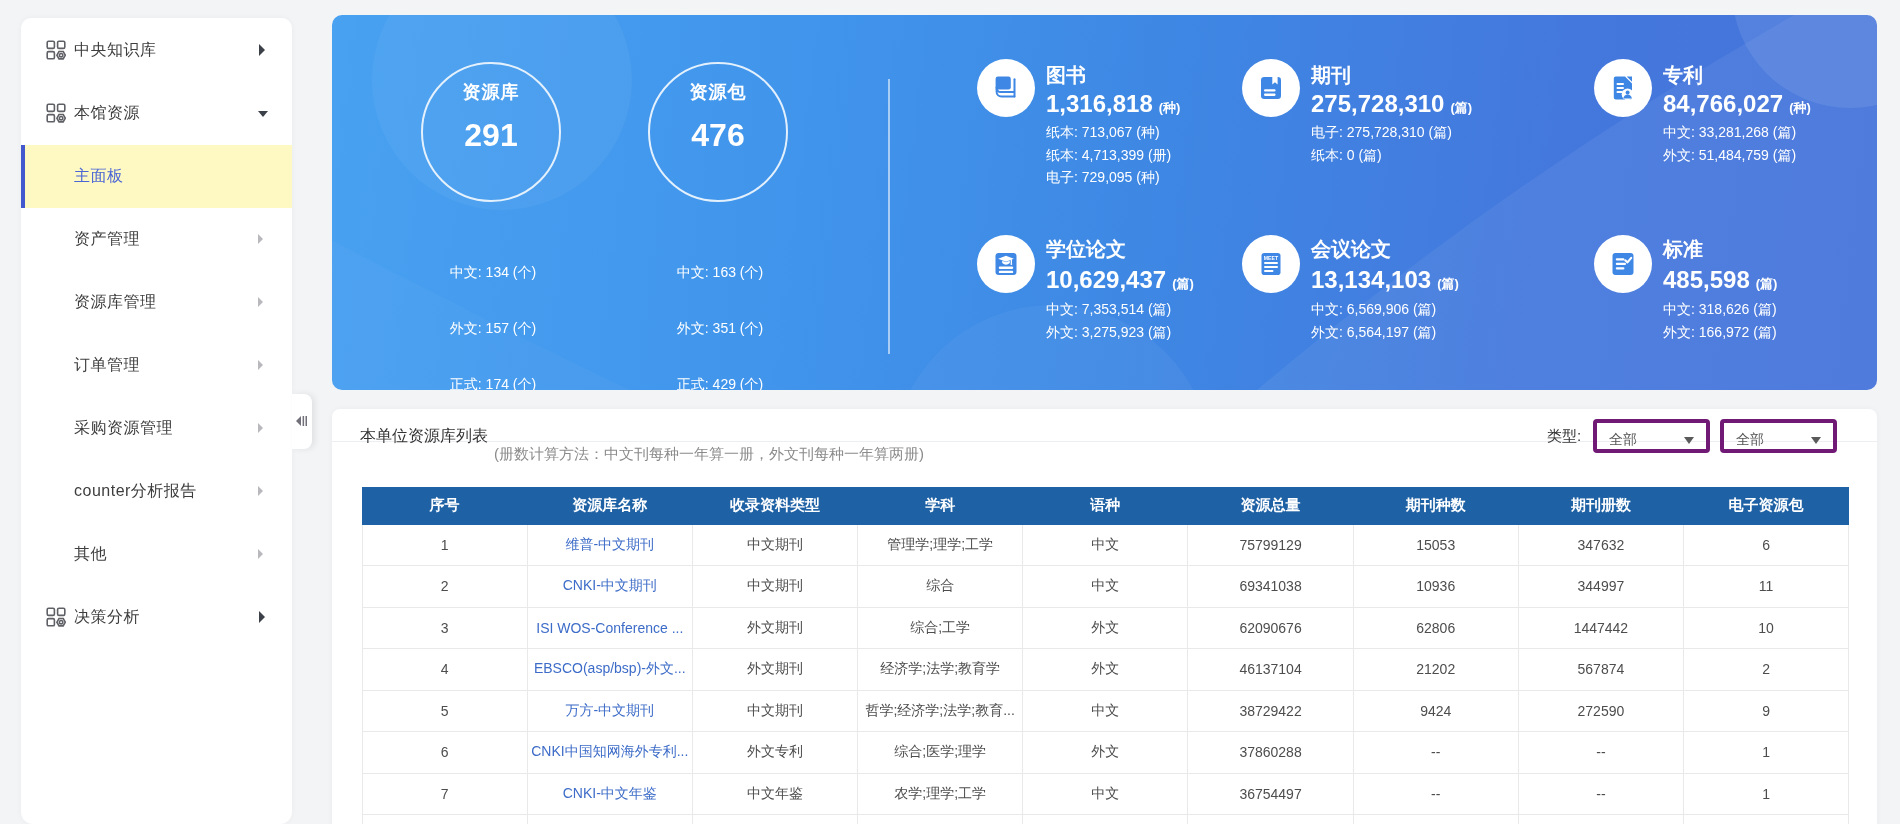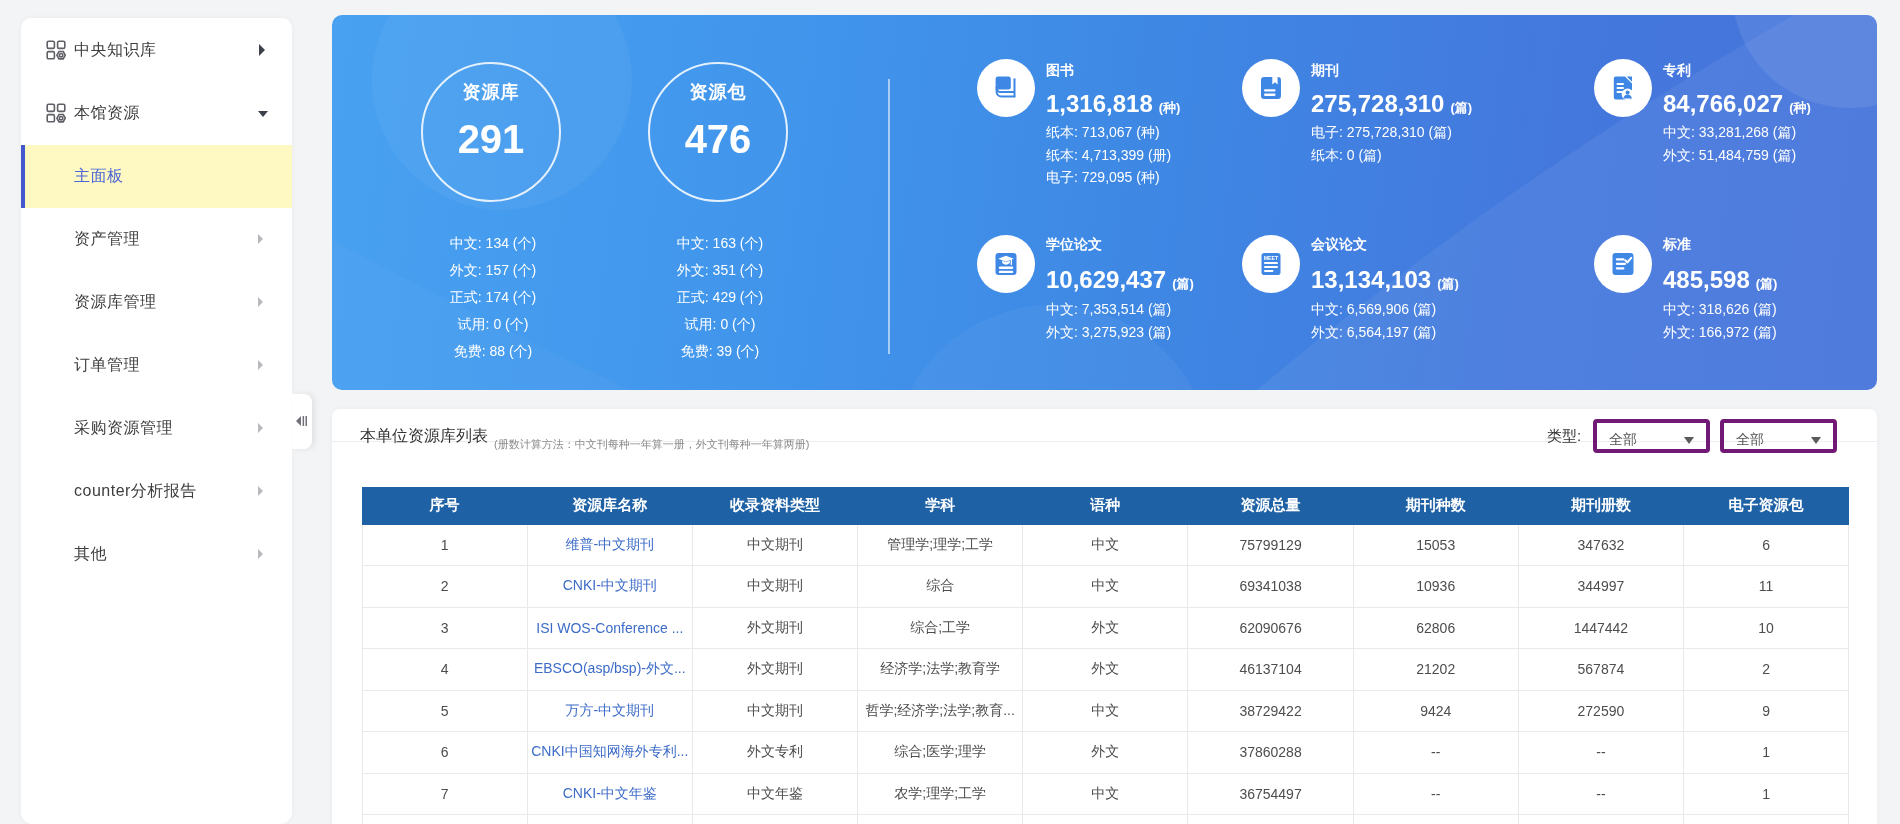--- a/index.html
+++ b/index.html
@@ -26,39 +26,39 @@
   #collapse-tab { position:absolute; left:292px; top:394px; width:20px; height:55px;
     background:#fff; border-radius:0 8px 8px 0; box-shadow:3px 0 6px rgba(0,0,0,0.08); }
 
   
   #banner { position:absolute; left:332px; top:15px; width:1545px; height:375px;
     border-radius:10px; overflow:hidden; color:#fff;
     background:linear-gradient(97deg,#49a1f1 0%, #4196ec 28%, #3e88e4 52%, #4478dd 78%, #4573da 100%); }
   .circ { position:absolute; width:140px; height:140px; border-radius:50%;
     border:2px solid rgba(255,255,255,0.85); text-align:center; }
   .circ .t1 { margin-top:16px; font-size:18px; font-weight:bold; letter-spacing:1px; }
-  .circ .t2 { margin-top:13px; font-size:40px; font-weight:bold; }
+  .circ .t2 { margin-top:13px; font-size:32px; font-weight:bold; }
   .clist { position:absolute; width:220px; text-align:center; font-size:14px; }
-  .clist div { height:27px; line-height:27px; }
+  .clist div { height:27px; line-height:27px;margin-top:29px; }
   .vline { position:absolute; left:556px; top:64px; width:2px; height:275px; background:rgba(255,255,255,0.55); }
 
   .sicon { position:absolute; width:58px; height:58px; background:#fff; border-radius:50%; }
   .sicon svg { position:absolute; left:50%; top:50%; transform:translate(-50%,-50%); }
-  .stitle { position:absolute; font-size:14px; font-weight:bold; white-space:nowrap; }
+  .stitle { position:absolute; font-size:20px; font-weight:bold; white-space:nowrap; }
   .snum { position:absolute; font-size:24px; font-weight:bold; white-space:nowrap; }
   .snum span { font-size:13px; font-weight:bold; margin-left:6px; }
   .slist { position:absolute; font-size:14px; white-space:nowrap; }
   .slist div { height:22.5px; line-height:22.5px; }
 
   
   #card { position:absolute; left:332px; top:409px; width:1545px; height:430px;
     background:#fff; border-radius:8px 8px 0 0; box-shadow:0 0 6px rgba(0,0,0,0.04); overflow:hidden; }
   #card-head { position:absolute; left:0; top:0; width:100%; height:33px; border-bottom:1px solid #eceef1; }
   #ct1 { position:absolute; left:28px; top:17px; font-size:16px; color:#333; }
-  #ct2 { position:absolute; left:162px; top:28px; font-size:11px; color:#8b8b8b; }
+  #ct2 { position:absolute; left:162px; top:36px; font-size:15px; color:#8b8b8b; }
   #lbl-type { position:absolute; left:1215px; top:18px; font-size:15px; color:#333; }
   .dd { position:absolute; top:10px; width:117px; height:34px; border:4px solid #701a75; border-radius:4px; }
   .dd .v { position:absolute; left:12px; top:8px; font-size:14px; color:#555; }
   .dd .c { position:absolute; right:12px; top:14px; width:0; height:0;
     border-top:7px solid #5a5a5a; border-left:5.5px solid transparent; border-right:5.5px solid transparent; }
 
   table { border-collapse:collapse; table-layout:fixed; position:absolute; left:29.5px; top:77.5px; width:1487px; }
   col { width:165.2px; }
   th { background:#1e61a5; color:#fff; font-size:15px; font-weight:bold; height:37px; border:1px solid #1e61a5; }
   td { height:41.5px; border:1px solid #e9e9e9; text-align:center; font-size:14px; color:#4d4d4d; background:#fff; }
@@ -110,20 +110,31 @@
       <span class="arr-sub"></span>
     </div>
   <div class="mi" style="top:441.5px">
       <span class="txt">counter分析报告</span>
       <span class="arr-sub"></span>
     </div>
   <div class="mi" style="top:504.5px">
       <span class="txt">其他</span>
       <span class="arr-sub"></span>
     </div>
+  <div class="mi" style="top:567.5px">
+    <span class="gicon"><svg width="20" height="20" viewBox="0 0 20 20" fill="none" stroke="#5f6066" stroke-width="1.6">
+          <rect x="1.2" y="1.2" width="7.2" height="7.2" rx="1.4"></rect>
+          <rect x="11.6" y="1.2" width="7.2" height="7.2" rx="1.4"></rect>
+          <rect x="1.2" y="11.6" width="7.2" height="7.2" rx="1.4"></rect>
+          <polygon points="19.3,15.2 17.2,18.85 13,18.85 10.9,15.2 13,11.55 17.2,11.55"></polygon>
+          <circle cx="15.1" cy="15.2" r="1.7"></circle>
+        </svg></span>
+    <span class="txt">决策分析</span>
+      <span class="arr-r"></span>
+  </div>
 </div>
 <div id="collapse-tab">
     <svg style="position:absolute;left:4px;top:21px" width="12" height="12" viewBox="0 0 12 12">
       <polygon points="0,6 5,1 5,11" fill="#70707b"></polygon>
       <rect x="6.6" y="1" width="1.5" height="10" fill="#70707b"></rect>
       <rect x="9.5" y="1" width="1.5" height="10" fill="#70707b"></rect>
     </svg>
   </div>
 
 <div id="banner">

